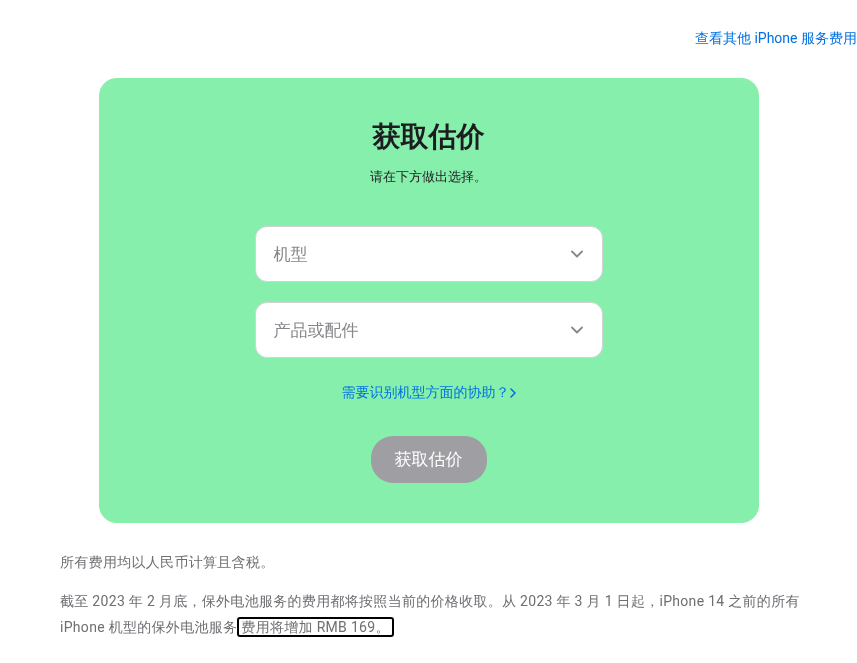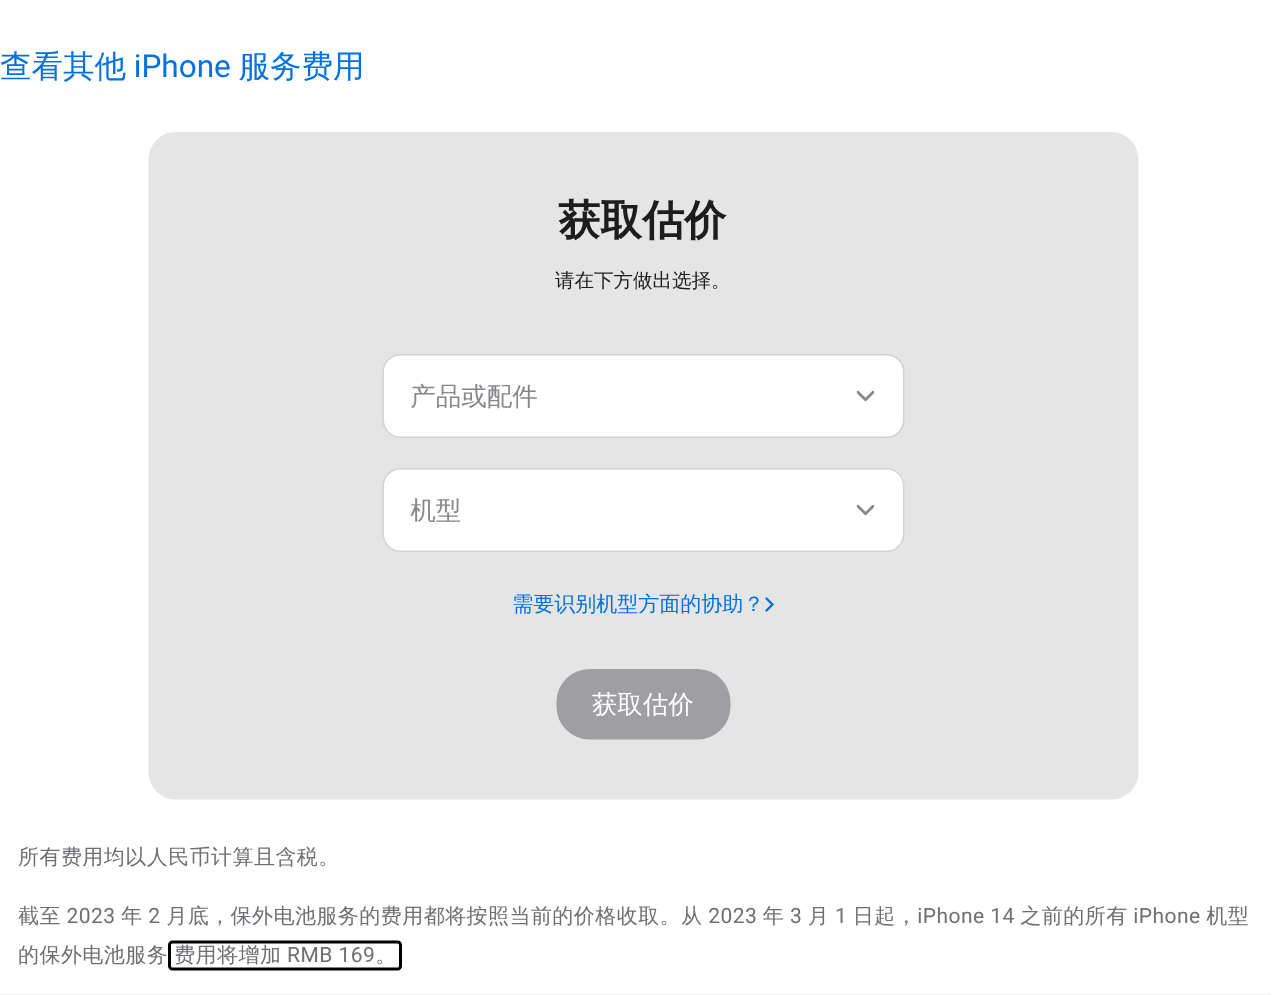--- a/index.html
+++ b/index.html
@@ -8,32 +8,32 @@
       box-sizing: border-box;
     }
     body {
       font-family: -apple-system, BlinkMacSystemFont, "Segoe UI", Roboto, "Helvetica Neue", Arial, sans-serif;
       background: #ffffff;
       width: 857px;
       height: 663px;
       overflow: hidden;
     }
     .top-link {
-      text-align: left;
+      text-align: right;
       padding: 30px 0 20px;
       color: #0071e3;
-      font-size: 21px;
+      font-size: 14px;
     }
     .top-link a {
       color: #0071e3;
       text-decoration: none;
       cursor: pointer;
     }
     .panel {
-      background: #e5e5e5;
+      background: #86efac;
       border-radius: 18px;
       width: 660px;
       margin: 10px auto 0;
       padding: 40px 60px 40px;
       text-align: center;
     }
     .panel-title {
       font-size: 28px;
       font-weight: 600;
       color: #1d1d1f;
@@ -95,49 +95,50 @@
     }
     .notes {
       padding: 26px 12px 10px;
       color: #6e6e73;
       font-size: 14px;
       line-height: 1.9;
     }
     .notes p {
       margin-bottom: 12px;
       letter-spacing: 0.3px;
+      margin-left: 48px;
     }
     .highlight {
       border: 2px solid #000000;
       border-radius: 3px;
       padding: 0 2px;
     }
   </style>
 </head>
 <body>
 
 <div class="top-link">
   <a>查看其他 iPhone 服务费用</a>
 </div>
 
 <div class="panel">
   <h2 class="panel-title">获取估价</h2>
   <p class="panel-subtitle">请在下方做出选择。</p>
 
   <div class="selector">
-    <span class="selector-placeholder">产品或配件</span>
+    <span class="selector-placeholder">机型</span>
     <span class="selector-caret">
       <svg width="12" height="8" viewBox="0 0 12 8">
           <path d="M1 1.5 L6 6.5 L11 1.5" stroke="#86868b" stroke-width="1.8" fill="none" stroke-linecap="round" stroke-linejoin="round"></path>
         </svg>
     </span>
   </div>
 
   <div class="selector">
-    <span class="selector-placeholder">机型</span>
+    <span class="selector-placeholder">产品或配件</span>
     <span class="selector-caret">
       <svg width="12" height="8" viewBox="0 0 12 8">
           <path d="M1 1.5 L6 6.5 L11 1.5" stroke="#86868b" stroke-width="1.8" fill="none" stroke-linecap="round" stroke-linejoin="round"></path>
         </svg>
     </span>
   </div>
 
   <div class="help-link">
     <span>需要识别机型方面的协助？</span>
     <span class="chev">

